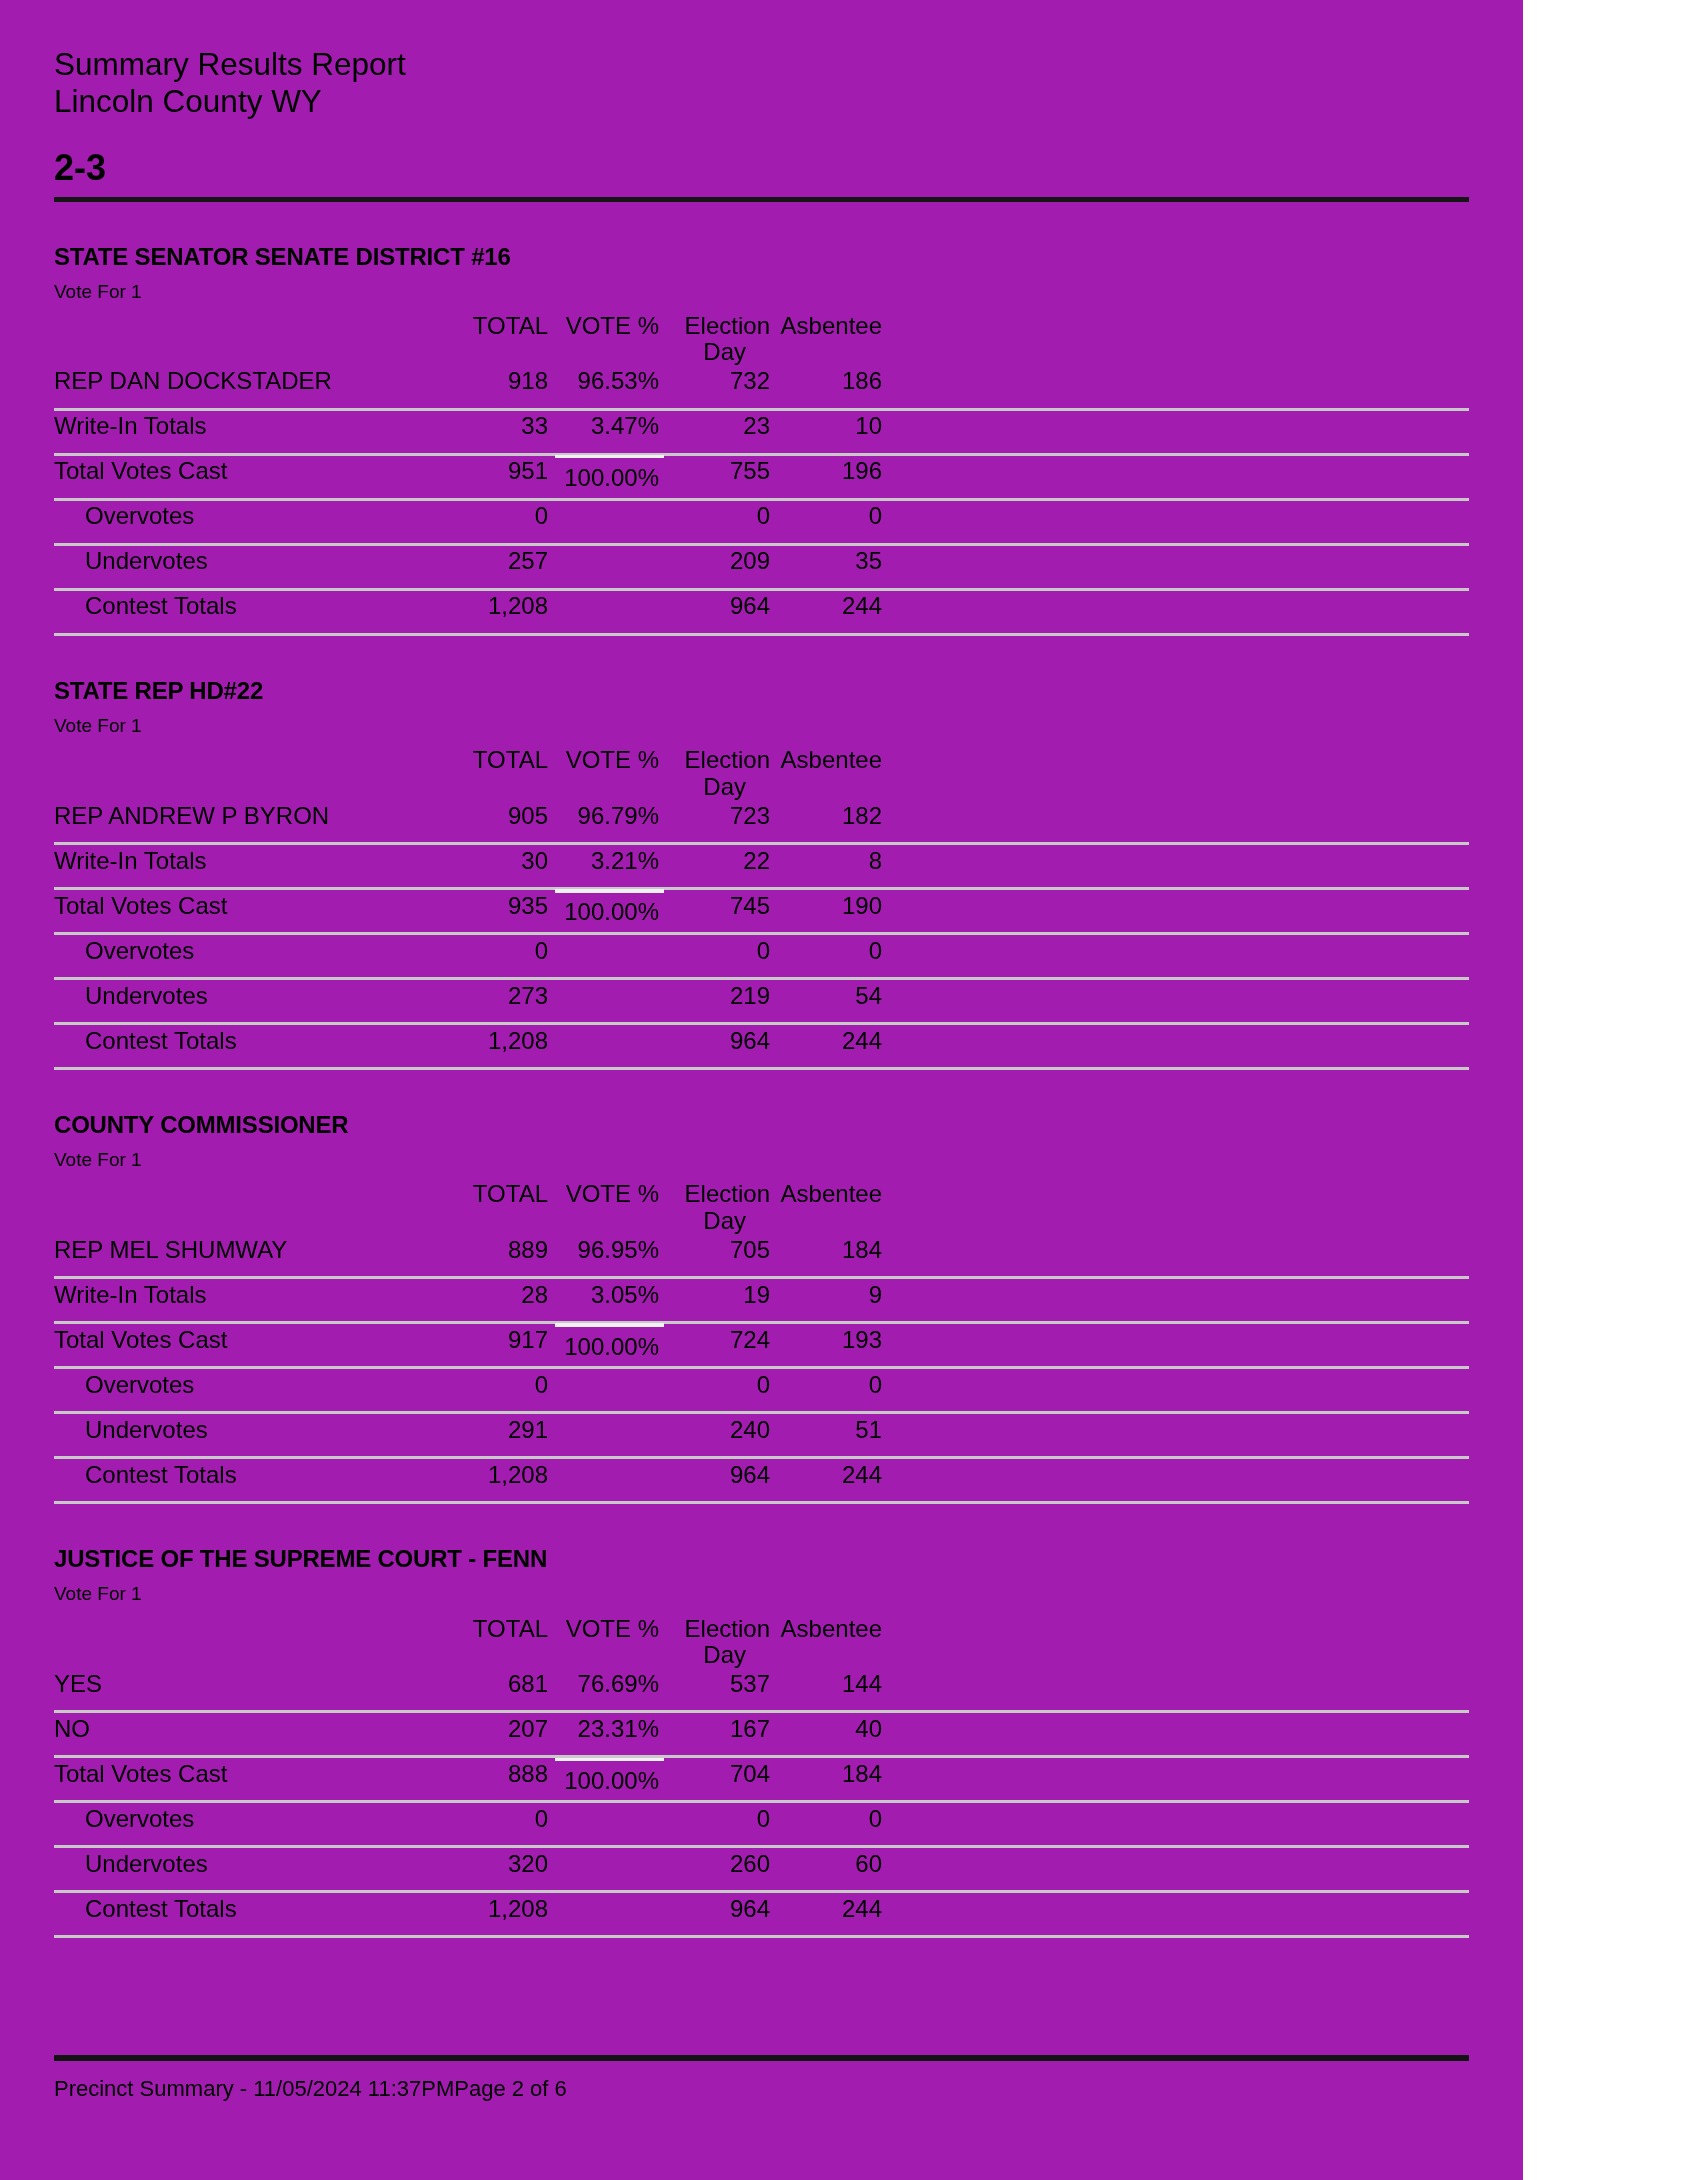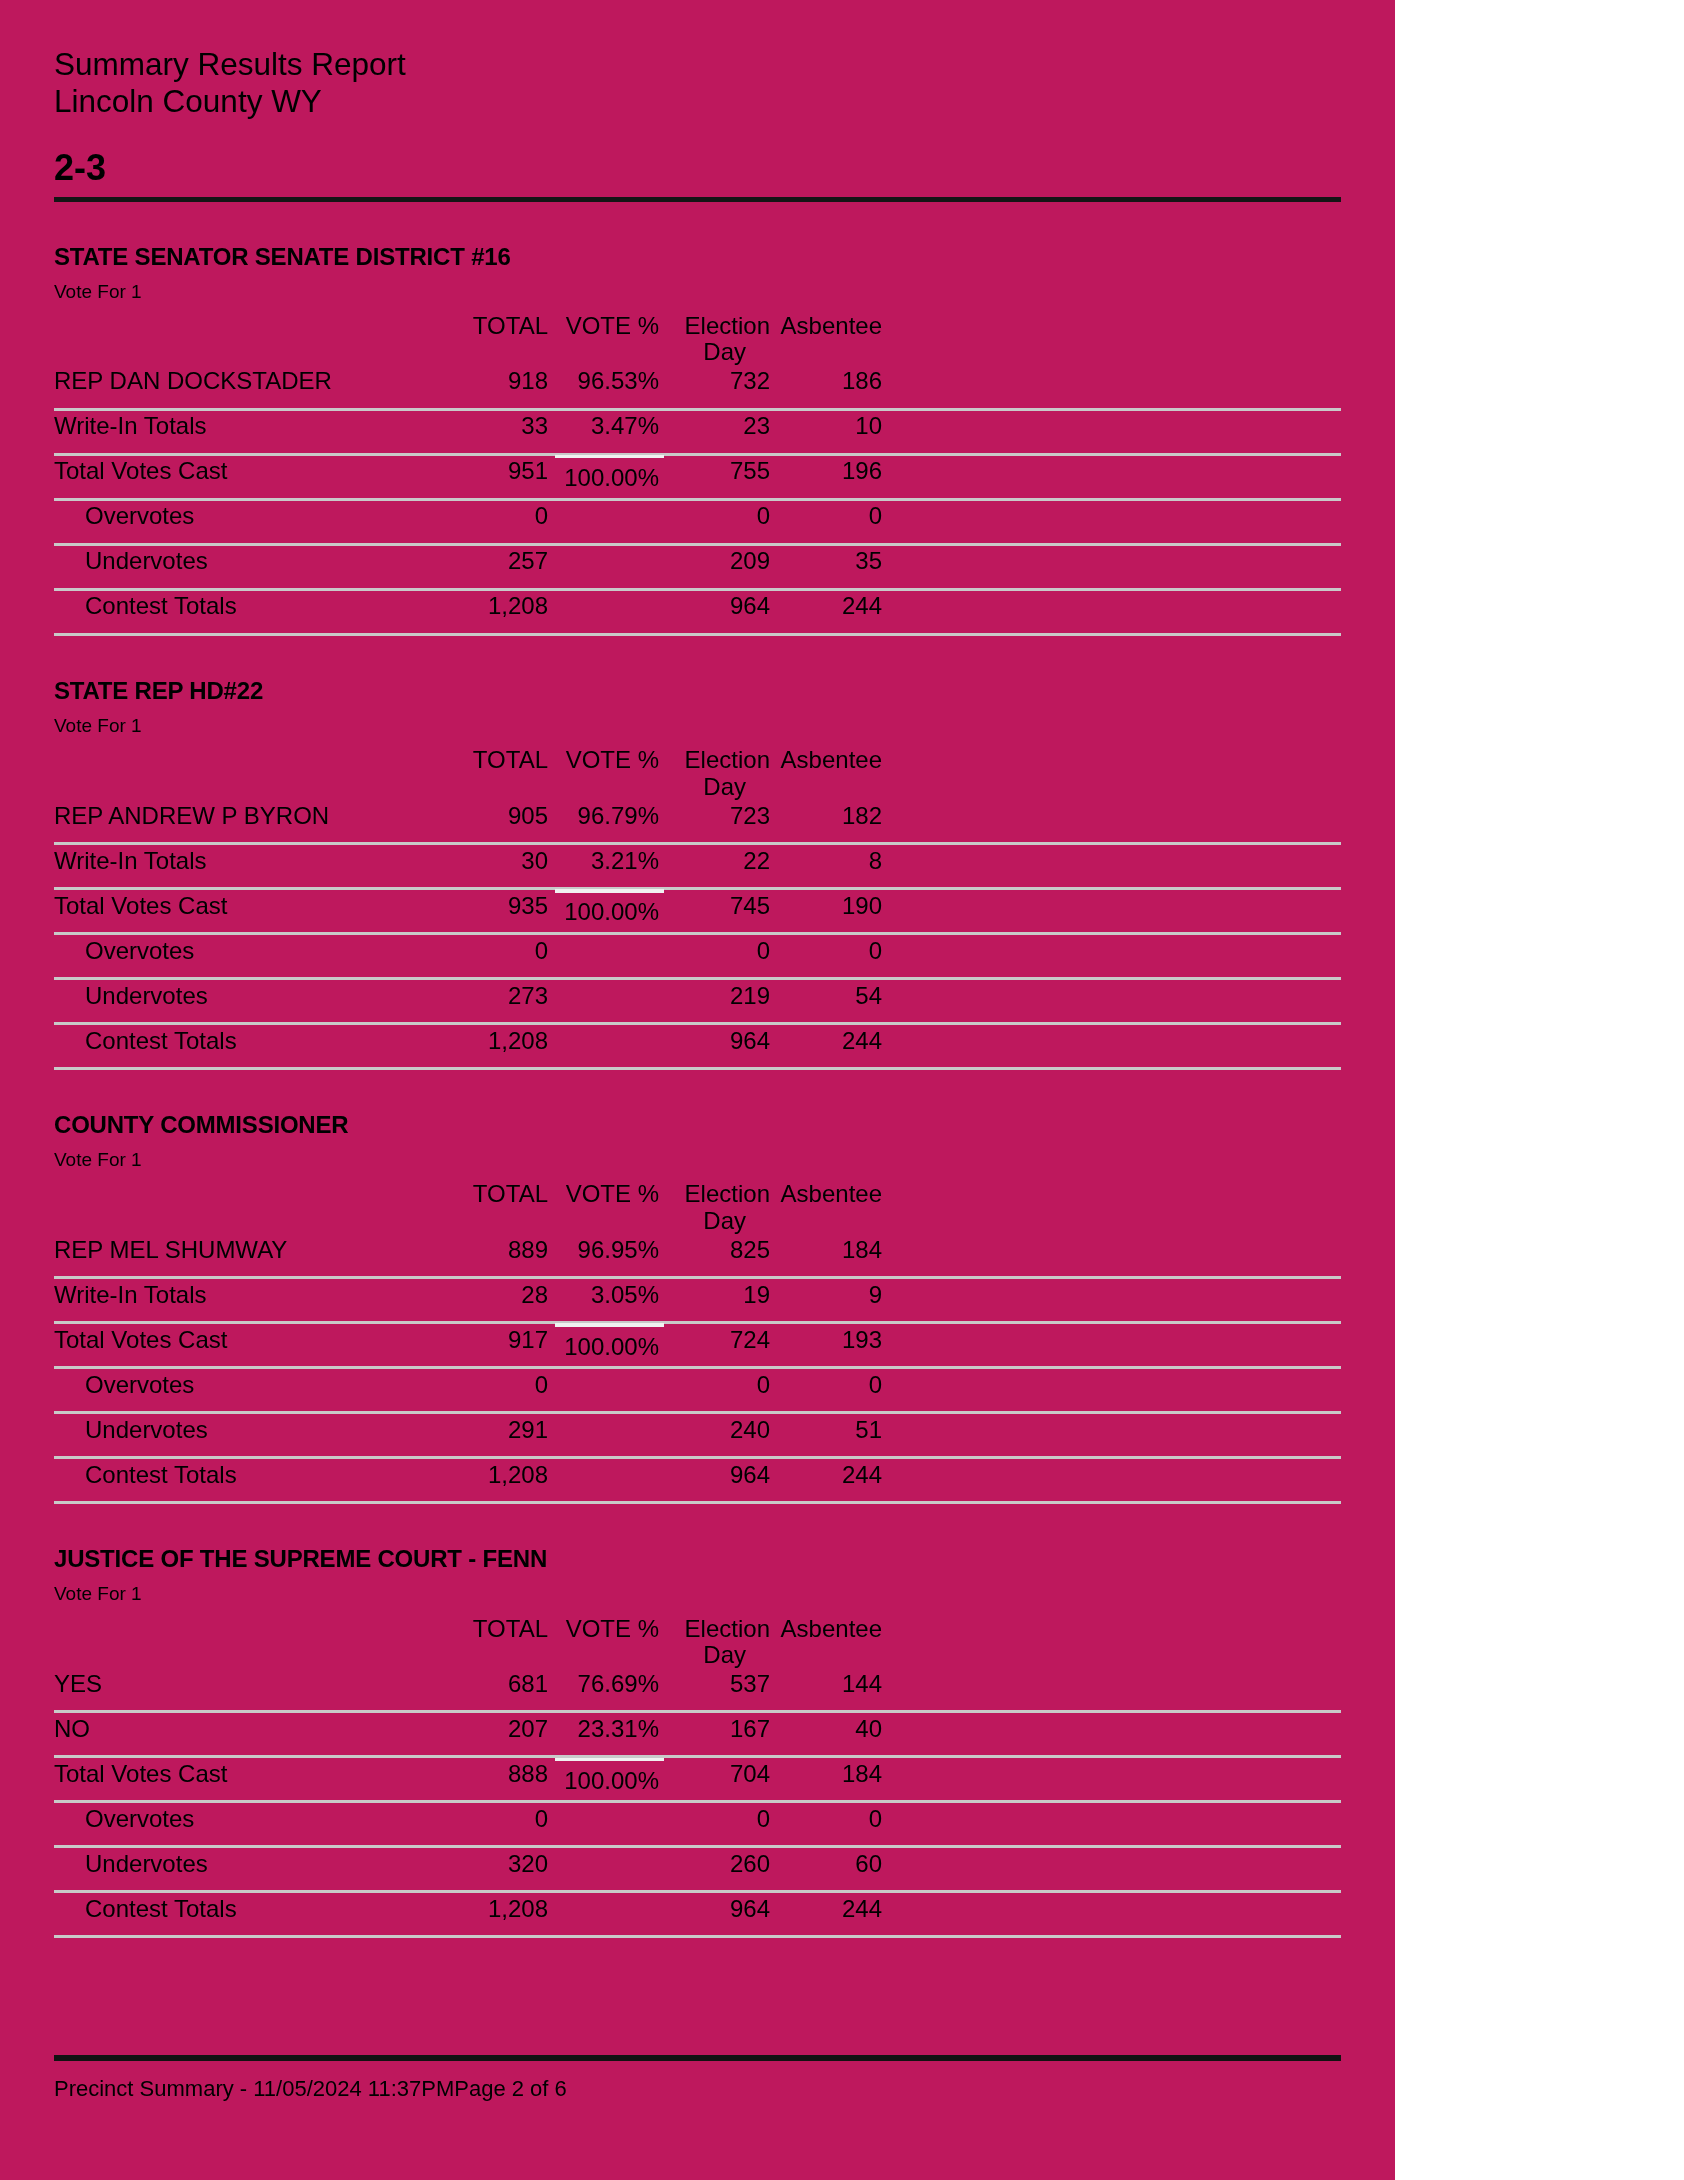--- a/index.html
+++ b/index.html
@@ -1,20 +1,20 @@
 <!DOCTYPE html>
 <html style="font-size:13.6px"><head>
 <meta charset="utf-8">
 <style>
   html, body { margin: 0; padding: 0; background: #ffffff; }
   .page {
     position: relative;
-    width: 1395px;
+    width: 1523px;
     height: 2181px;
-    background: #be185d;
+    background: #a21caf;
     color: #000000;
     font-family: "Liberation Sans", sans-serif;
     overflow: hidden;
   }
   .content {
     position: absolute;
     left: 54px;
     right: 54px;
     top: 46px;
   }
@@ -246,21 +246,21 @@
             <div class="cell num col-ed">
               <span>Election</span>
               <span class="day">Day</span>
             </div>
             <div class="cell num">Asbentee</div>
           </div>
           <div class="grid row">
             <div class="cell lbl">REP MEL SHUMWAY</div>
             <div class="cell num">889</div>
             <div class="cell num pct"><span>96.95%</span></div>
-            <div class="cell num">825</div>
+            <div class="cell num">705</div>
             <div class="cell num">184</div>
           </div>
           <div class="grid row">
             <div class="cell lbl">Write-In Totals</div>
             <div class="cell num">28</div>
             <div class="cell num pct"><span>3.05%</span></div>
             <div class="cell num">19</div>
             <div class="cell num">9</div>
           </div>
           <div class="grid row row-total">

